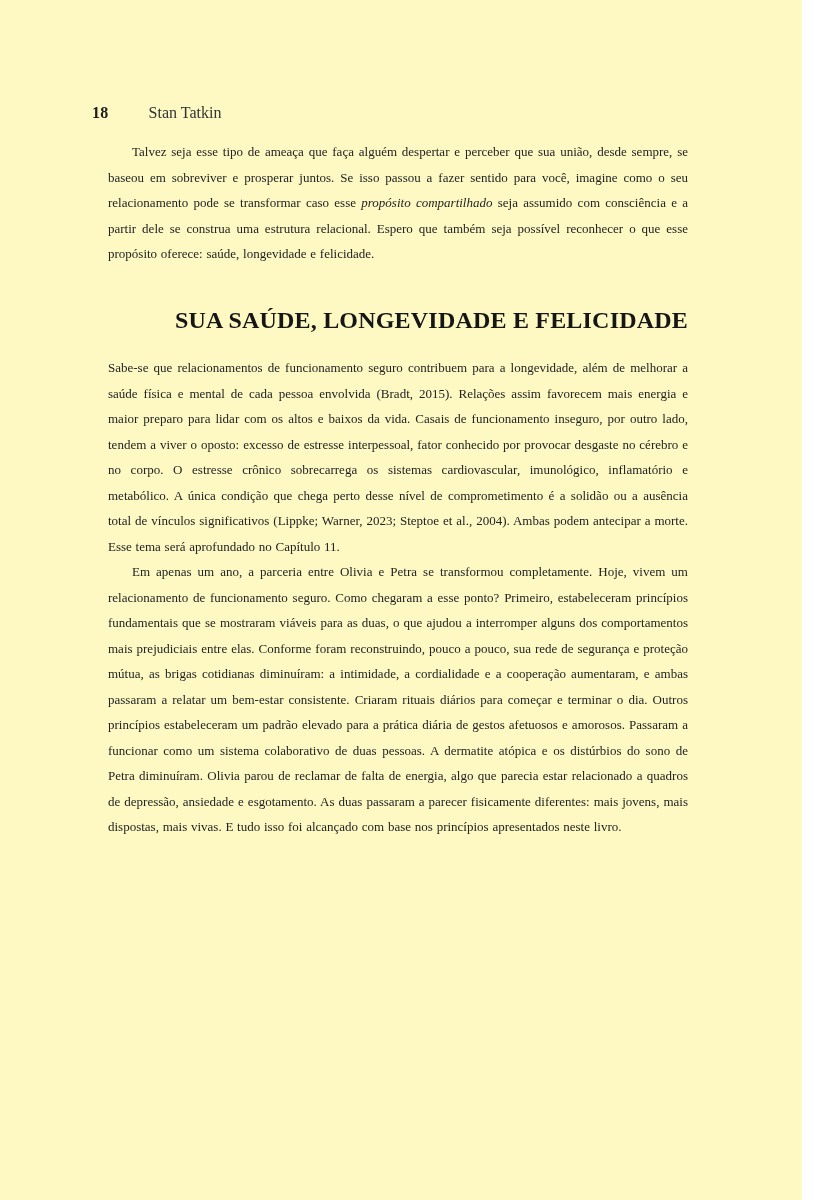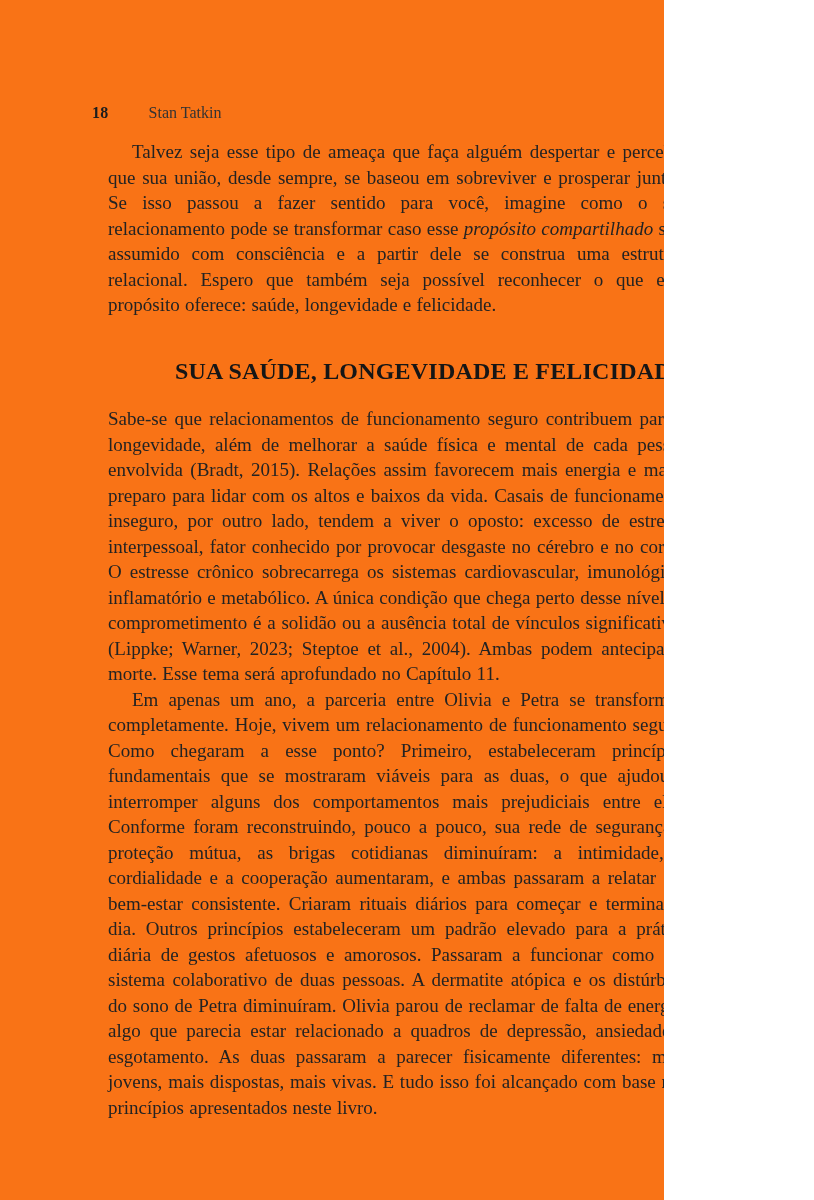--- a/index.html
+++ b/index.html
@@ -2,23 +2,23 @@
 <html lang="pt-BR"><head>
 <meta charset="utf-8">
 <style>
   html, body {
     margin: 0;
     padding: 0;
     background: #ffffff;
   }
   .page {
     position: relative;
-    width: 664px;
+    width: 802px;
     height: 1200px;
-    background: #f97316;
+    background: #fef9c3;
     overflow: hidden;
     font-family: "Liberation Serif", "DejaVu Serif", serif;
     color: #222222;
   }
   .running-header {
     position: absolute;
     top: 103px;
     left: 92px;
     font-size: 16px;
     line-height: 1.2;
@@ -35,21 +35,21 @@
     color: #333333;
   }
   .text-column {
     position: absolute;
     top: 139px;
     left: 108px;
     width: 580px;
   }
   .para {
     margin: 0;
-    font-size: 19px;
+    font-size: 13px;
     line-height: 25.5px;
     text-align: justify;
     color: #232323;
     word-spacing: 0.5px;
   }
   .para.indent {
     text-indent: 24px;
   }
   .section-heading {
     margin: 40px 0 21px 0;

